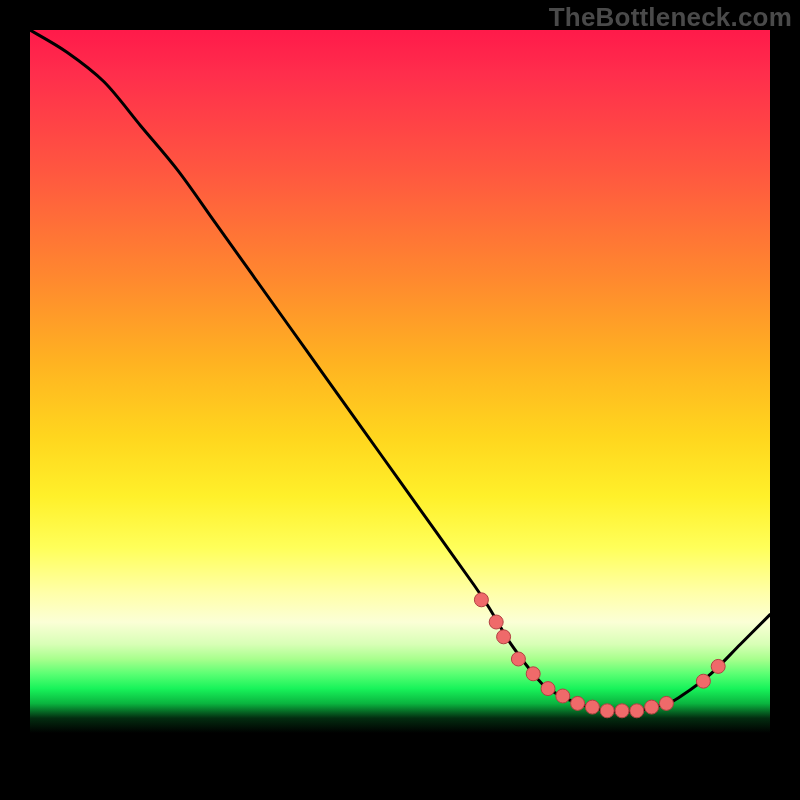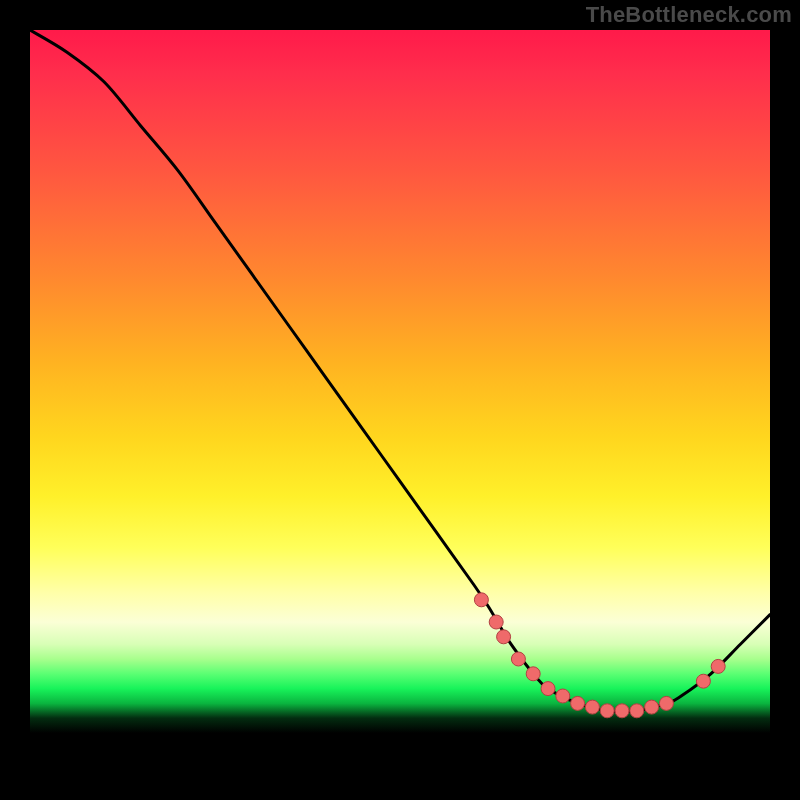--- a/index.html
+++ b/index.html
@@ -14,21 +14,21 @@
   .frame {
     position: relative;
     width: 800px;
     height: 800px;
     background: #000;
   }
   .watermark {
     position: absolute;
     top: 2px;
     right: 8px;
-    font-size: 22px;
+    font-size: 26px;
     font-weight: 600;
     color: #4a4a4a;
     letter-spacing: 0.2px;
     z-index: 30;
     user-select: none;
   }
   .plot {
     position: absolute;
     left: 30px;
     top: 30px;

